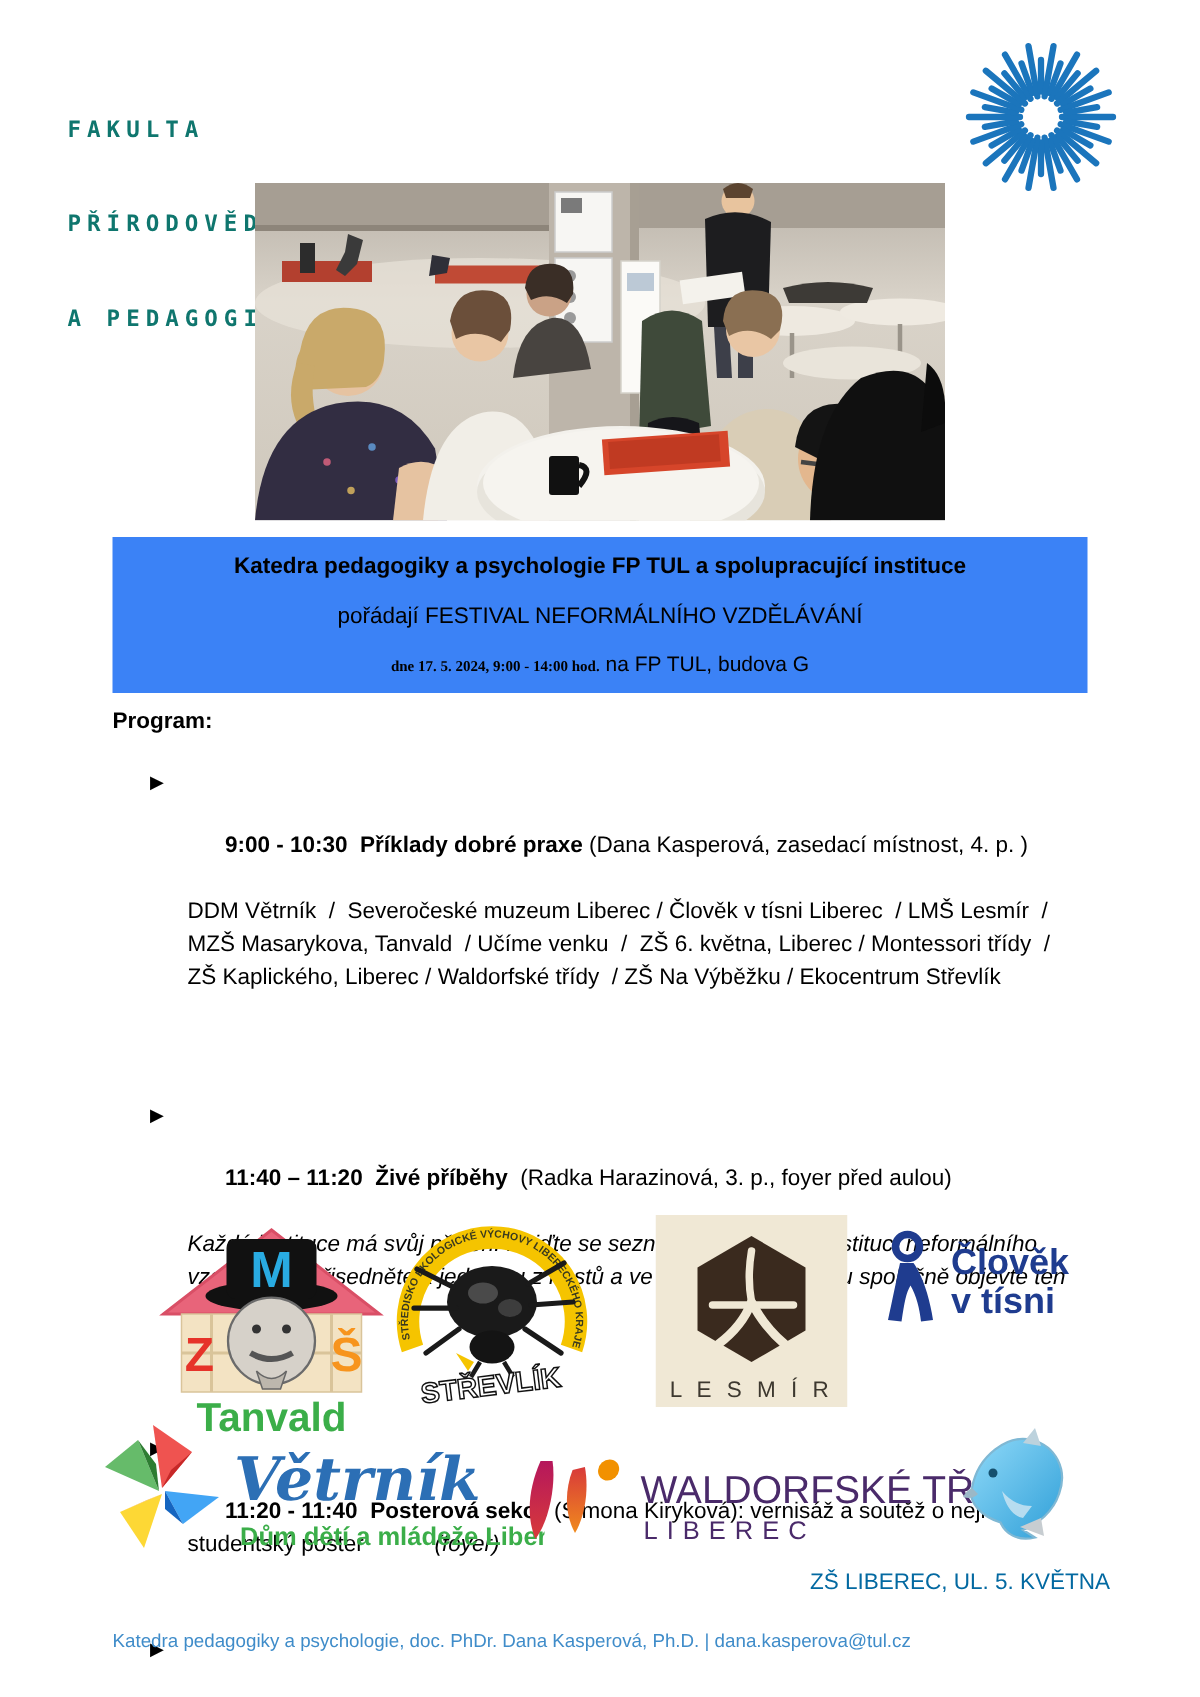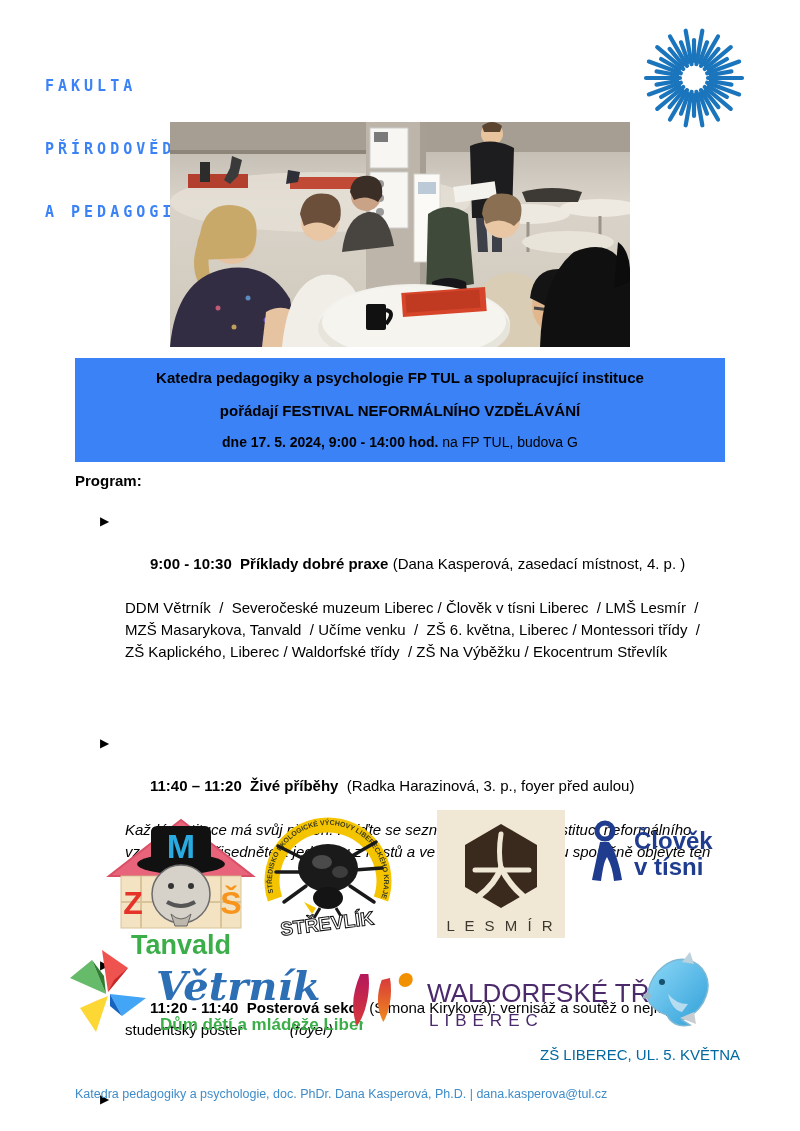--- a/index.html
+++ b/index.html
@@ -2,34 +2,34 @@
 <html><head>
 <meta charset="utf-8">
 <style>
   html,body{margin:0;padding:0;background:#ffffff;}
   .page{position:relative;width:800px;height:1131px;background:#ffffff;overflow:hidden;
         font-family:"Liberation Sans",sans-serif;color:#000;}
 
   
   .fac-logo{position:absolute;left:45px;top:34px;
     font-family:"DejaVu Sans Mono",monospace;font-weight:bold;
-    font-size:15px;line-height:21px;letter-spacing:4px;color:#3b82f6;white-space:pre;}
+    font-size:15px;line-height:21px;letter-spacing:4px;color:#0f766e;white-space:pre;}
   .fac-logo .tul{text-decoration:underline;text-underline-offset:3px;}
   .sunburst{position:absolute;left:642px;top:26px;width:104px;height:104px;}
 
   
   .photo{position:absolute;left:170px;top:122px;width:460px;height:225px;overflow:hidden;}
 
   
   .banner{position:absolute;left:75px;top:358px;width:650px;height:104px;background:#3b82f6;
           text-align:center;}
   .banner .l1{margin-top:11px;font-size:15px;font-weight:bold;}
-  .banner .l2{margin-top:16px;font-size:15px;font-weight:bold;}
+  .banner .l2{margin-top:16px;font-size:15px;font-weight:normal;}
   .banner .l3{margin-top:15px;font-size:14px;}
-  .banner .l3 b{font-size:14px;}
+  .banner .l3 b{font-size:10px;font-family:Liberation Serif, serif;}
 
   
   .program{position:absolute;left:75px;top:470px;width:648px;font-size:15px;line-height:22px;}
   .program .ptitle{font-weight:bold;margin-bottom:17px;}
   .pitem{position:relative;padding-left:50px;margin-bottom:24px;white-space:pre-wrap;}
   .pitem .marker{position:absolute;left:25px;top:1px;font-size:12px;color:#000;}
   .pitem .b{font-weight:bold;}
   .pitem .i{font-style:italic;margin-left:43px;}
   .pitem .detail{white-space:pre-wrap;}
   .pitem .detail.italic{font-style:italic;}

